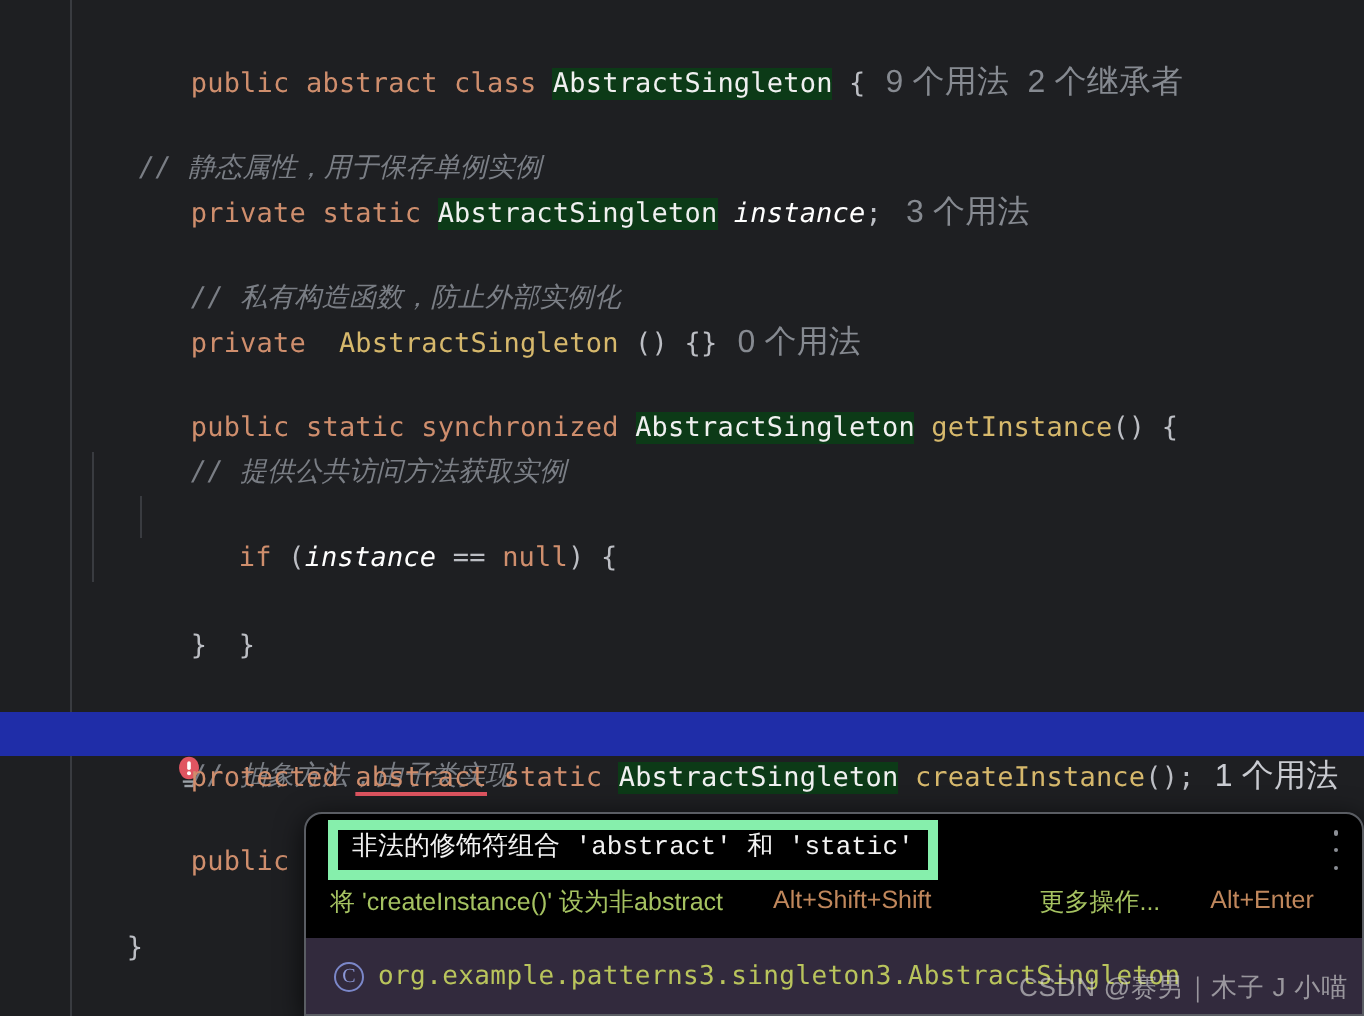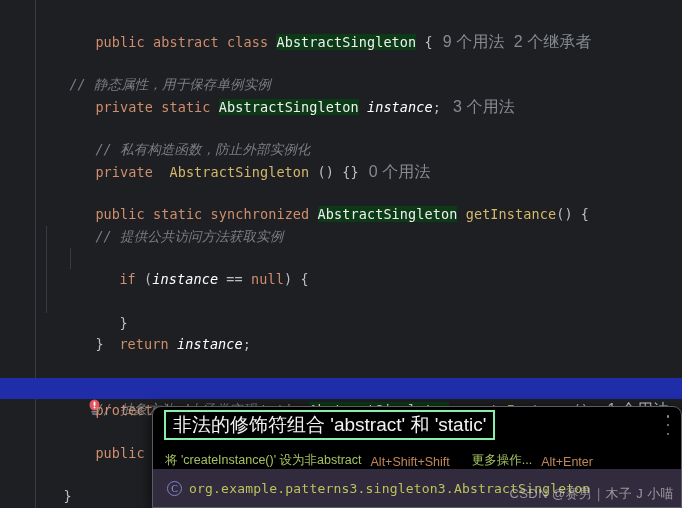--- a/index.html
+++ b/index.html
@@ -73,38 +73,38 @@
     overflow:hidden;
     box-shadow:0 3px 14px rgba(0,0,0,.75);
   }
   .tt-msgrow {
     position:relative;
     height:36px;
     display:flex; align-items:center;
     padding-left:11px;
   }
   .tt-msg {
-    border:2px solid #86efac;
+    border:5px solid #86efac;
     color:#f2f2f2;
-    font-family:Liberation Sans, sans-serif;
-    font-size:19px;
+    font-family:Liberation Mono, monospace;
+    font-size:13px;
     padding:2px 7px 3px 7px;
     line-height:1.15;
   }
   .kebab {
     position:absolute; right:11px; top:8px;
     width:4px; height:20px;
     display:flex; flex-direction:column; justify-content:space-between;
     align-items:center;
   }
   .kebab i { display:block; width:2.5px; height:2.5px; background:#8b8e95; border-radius:50%; }
 
   .tt-actions {
-    height:26px; display:flex; align-items:flex-end;
-    padding-left:12px; gap:0;
+    height:26px; display:flex; align-items:flex-start;
+    padding-left:12px; gap:16px;
     font-family:"Liberation Sans",sans-serif; font-size:12.5px;
   }
   .act-green { color:#a5c261; }
   .act-key   { color:#c0875c; margin-left:9px; }
   .act-gap   { width:22px; display:inline-block; }
 
   .tt-foot {
     position:absolute; left:0; right:0; bottom:0;
     height:38px;
     background:#322a3d;
@@ -185,24 +185,20 @@
     <div class="line" style="padding-left:94px">
       <span class="guide" style="left:46px;top:0;height:21.7px"></span>
       <span class="guide" style="left:70px;top:0;height:21.7px"></span>
     </div>
 
     <div class="line" style="padding-left:70px">
       <span class="guide" style="left:46px;top:0;height:21.7px"></span>
       <span class="plain">}</span>
     </div>
 
-    <div class="line" style="padding-left:70px">
-      <span class="guide" style="left:46px;top:0;height:21.7px"></span>
-      <span><span class="kw">return</span> <span class="fld">instance</span><span class="plain">;</span></span>
-    </div>
 
     <div class="line">
       <span class="plain">}</span>
     </div>
 
     <div class="line"></div>
 
     <div class="line">
       <span class="bulb">
         <svg width="13" height="17" viewBox="0 0 13 17">

